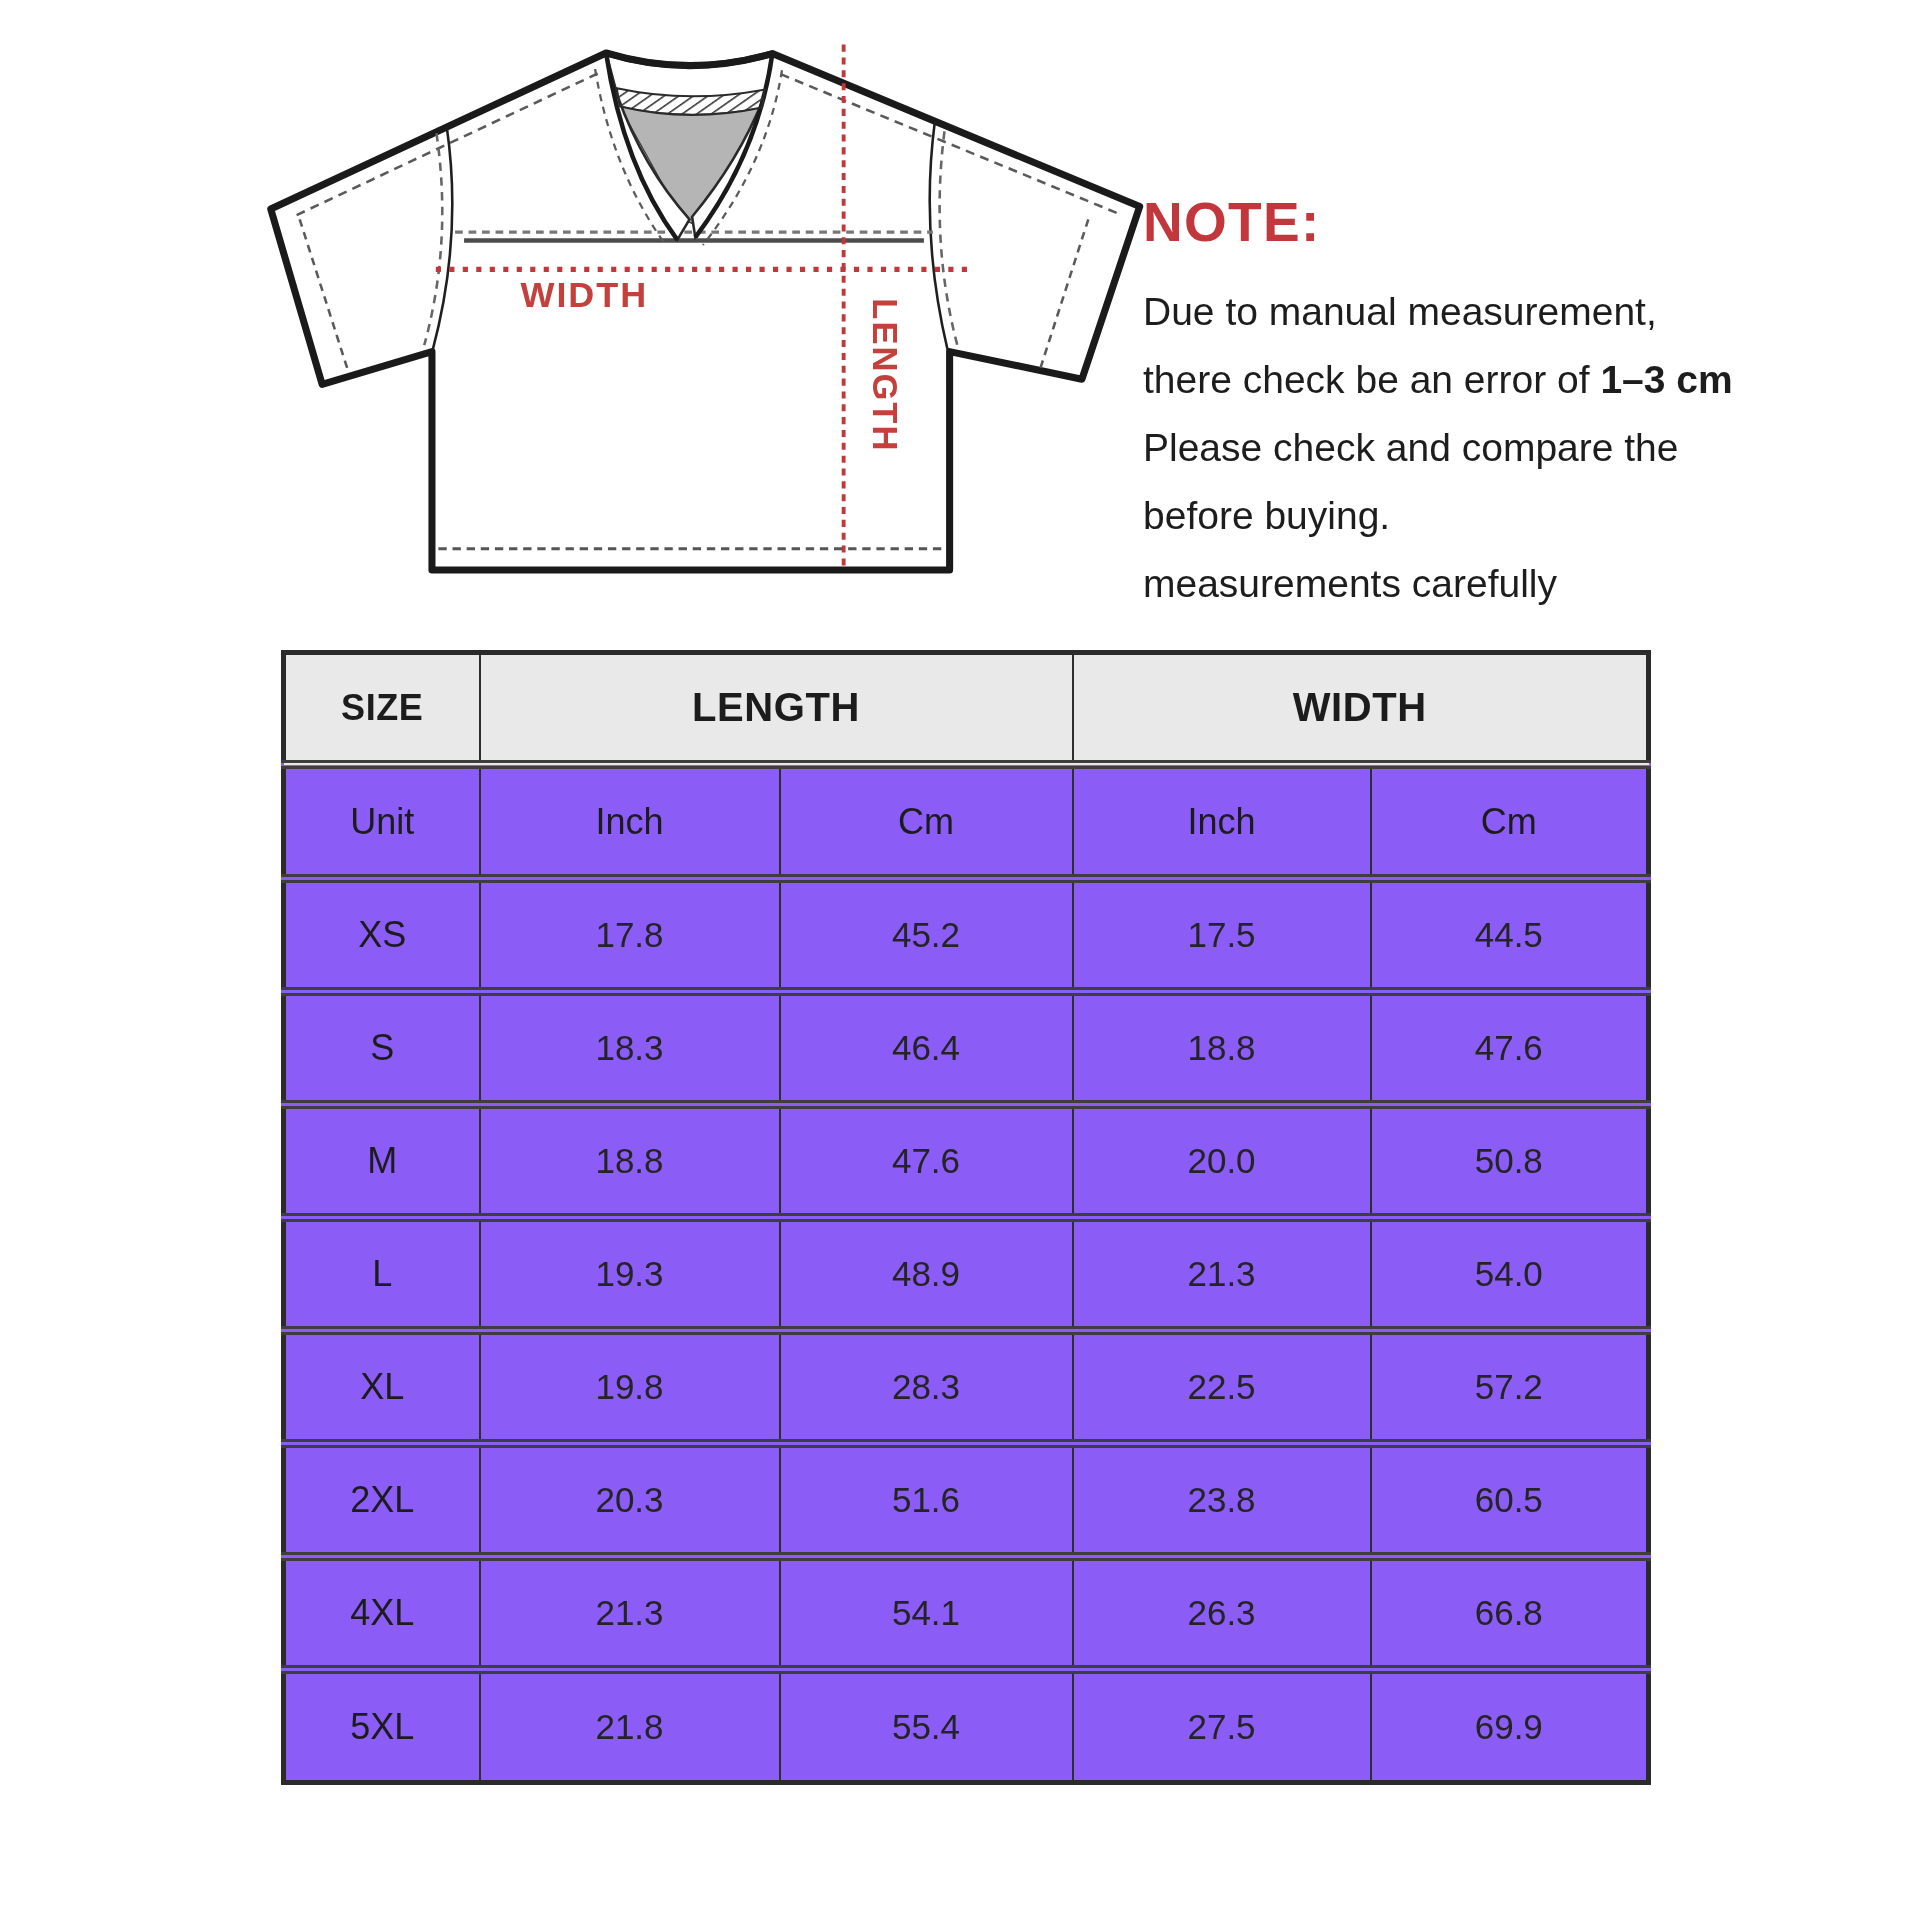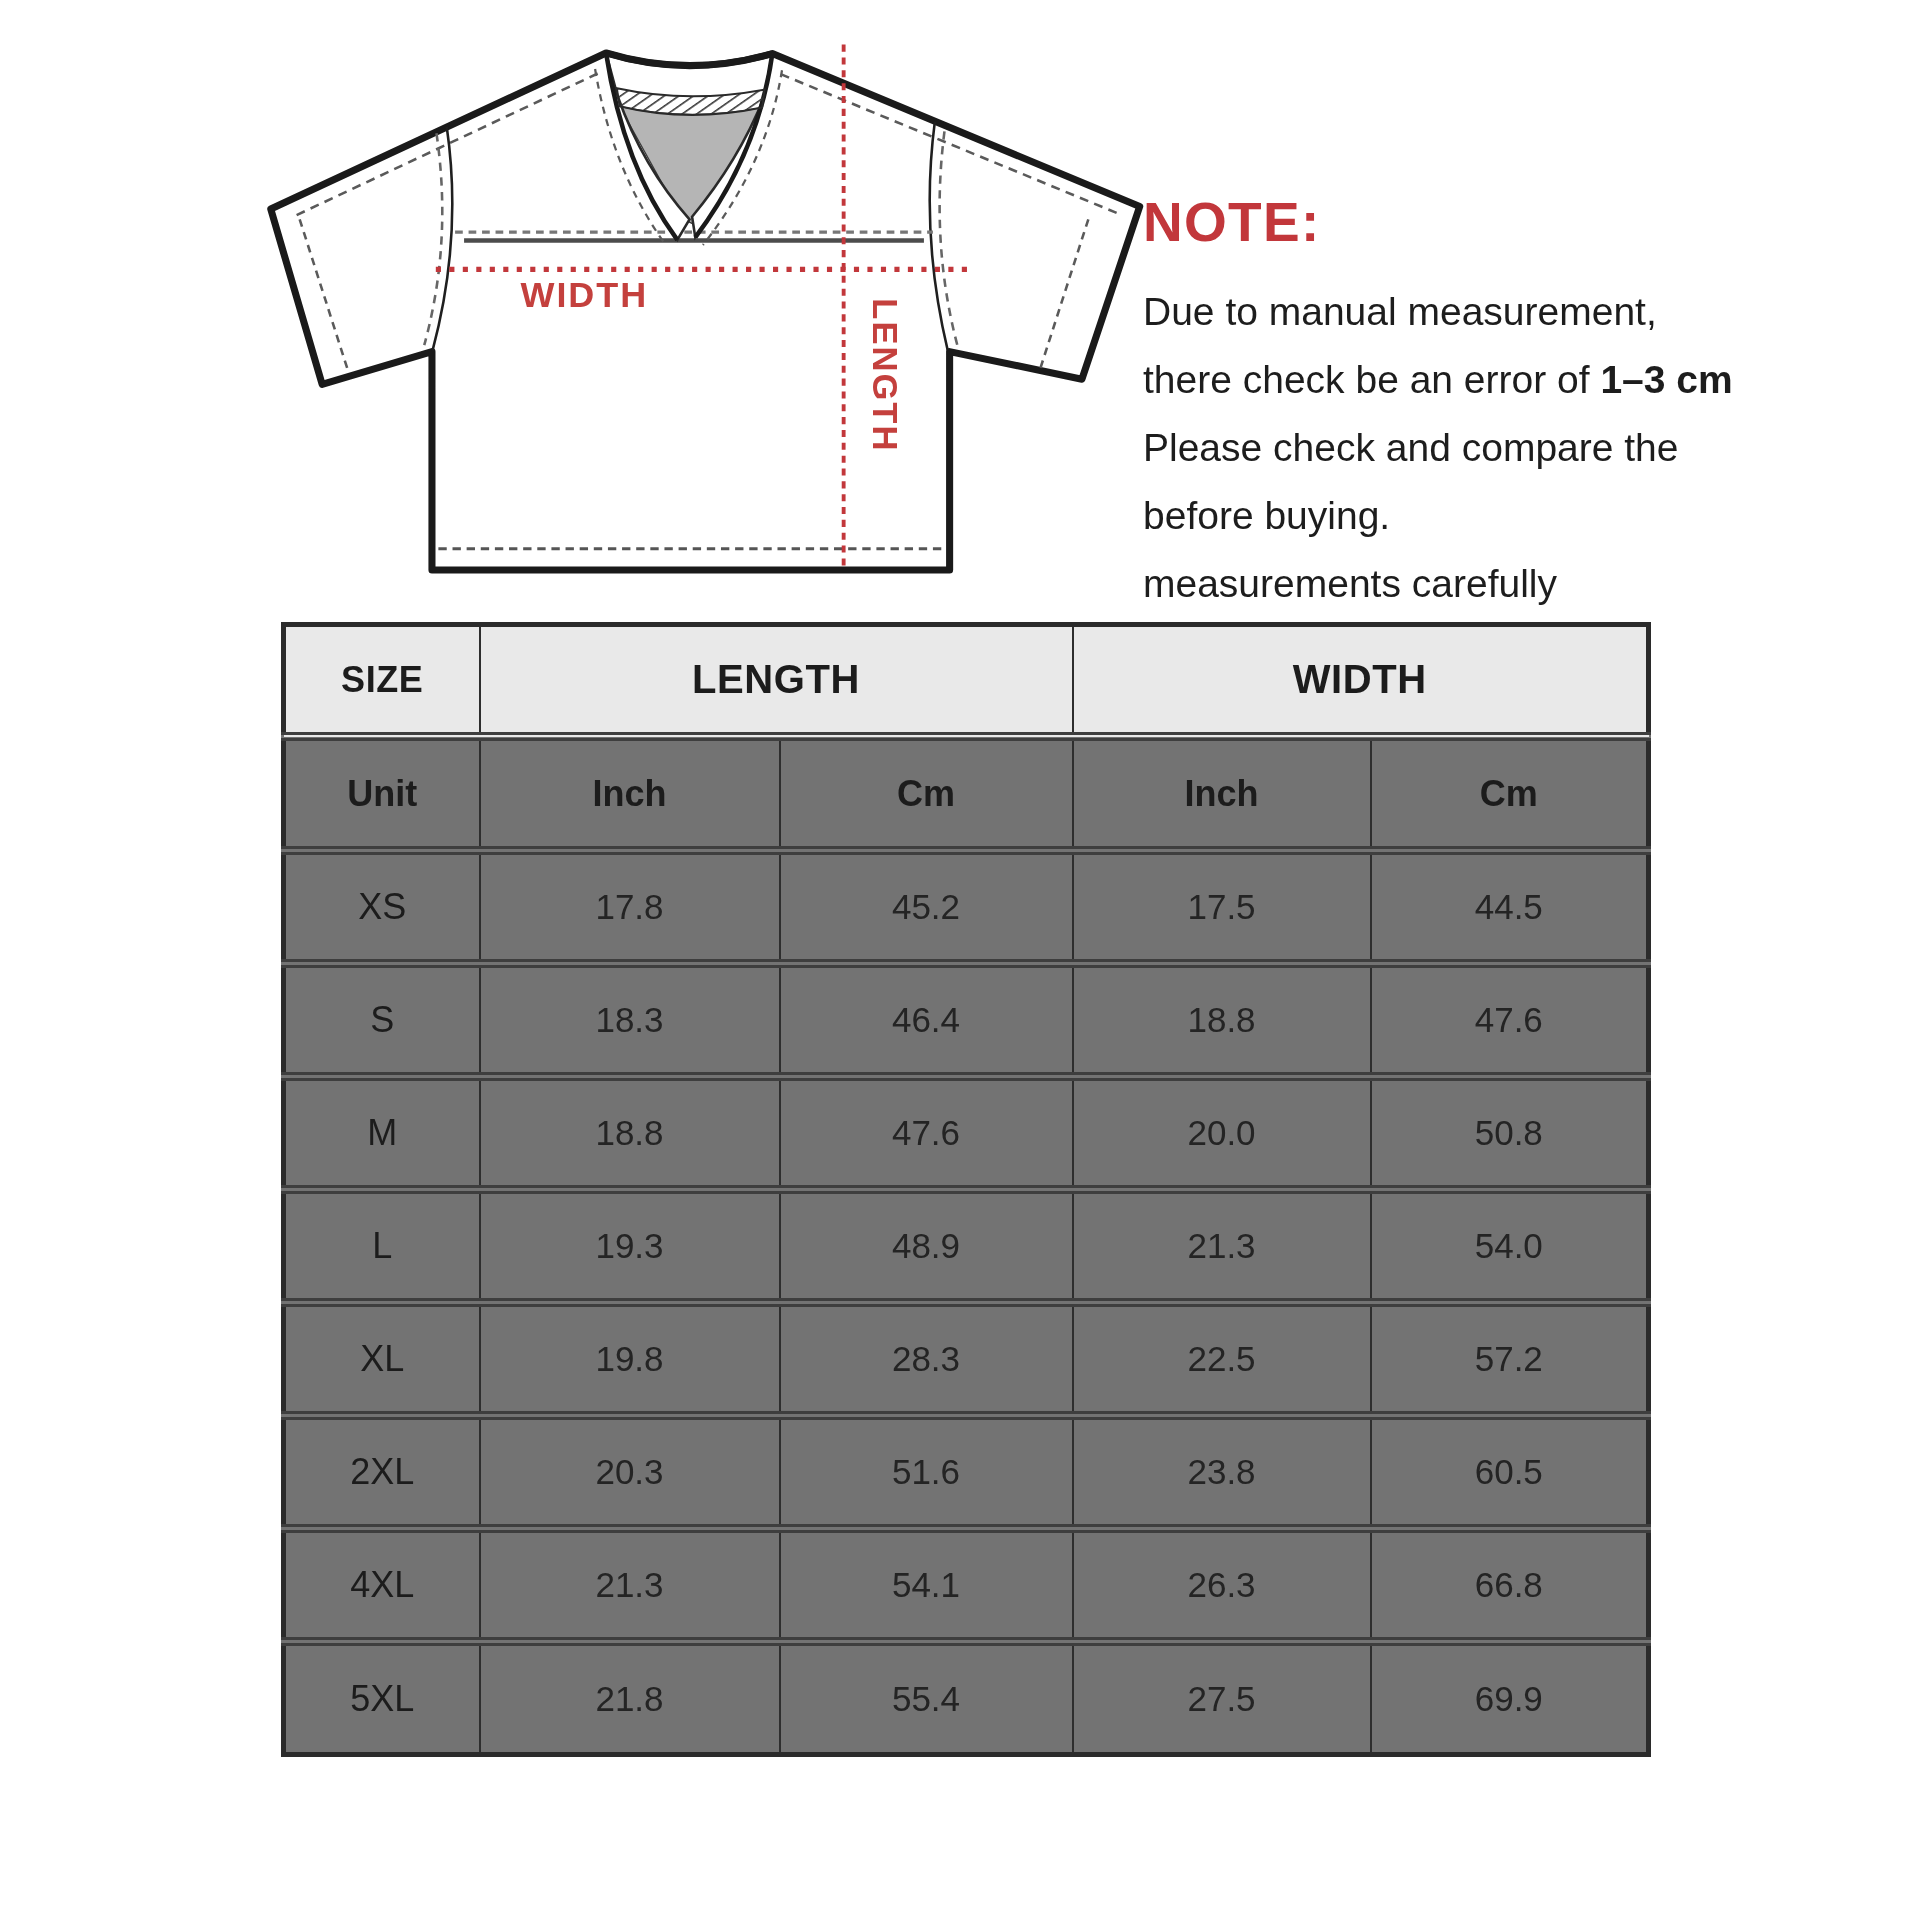--- a/index.html
+++ b/index.html
@@ -7,31 +7,31 @@
   .canvas{position:relative;width:1926px;height:1926px;background:#ffffff;overflow:hidden;
           font-family:"Liberation Sans","DejaVu Sans",sans-serif;}
   .shirt-svg{position:absolute;left:238px;top:6.4px;}
 
   
   .note{position:absolute;left:1143px;top:190px;width:604px;color:#1d1d1d;}
   .note-title{font-size:55px;font-weight:bold;color:#c2373b;letter-spacing:1.3px;margin:0 0 24.4px 0;}
   .note-line{font-size:39px;line-height:68px;white-space:nowrap;}
 
   
-  .size-table{position:absolute;left:281px;top:622px;width:1365px;border-collapse:collapse;
-              table-layout:fixed;background:#737373;border:5.8px solid #2b2b2b;color:#1c1c1c;}
+  .size-table{position:absolute;left:281px;top:650px;width:1365px;border-collapse:collapse;
+              table-layout:fixed;background:#8b5cf6;border:5.8px solid #2b2b2b;color:#1c1c1c;}
   .size-table th,.size-table td{border-left:2.6px solid #2e2e2e;border-bottom:9px double #3e3e3e;
               text-align:center;vertical-align:middle;padding:0;}
   .size-table th:first-child,.size-table td:first-child{border-left:none;}
   .size-table tr:last-child td{border-bottom:none;}
   tr.header-row{height:112px;background:#e9e9e9;}
   tr.header-row th{font-size:40px;letter-spacing:0.6px;font-weight:bold;}
   tr.header-row th.size-h{font-size:36px;}
   tr.unit-row{height:114px;}
-  tr.unit-row td{font-weight:bold;font-size:36px;}
+  tr.unit-row td{font-weight:normal;font-size:36px;}
   tr.data-row{height:113px;}
   td.size-cell{font-weight:normal;font-size:36px;}
   td.num-cell{font-size:35px;font-weight:400;color:#242424;margin-left:17px;}
 </style>
 </head>
 <body>
 
 <div class="canvas">
 
   <svg class="shirt-svg" width="912" height="591" viewBox="0 0 1420 920">

